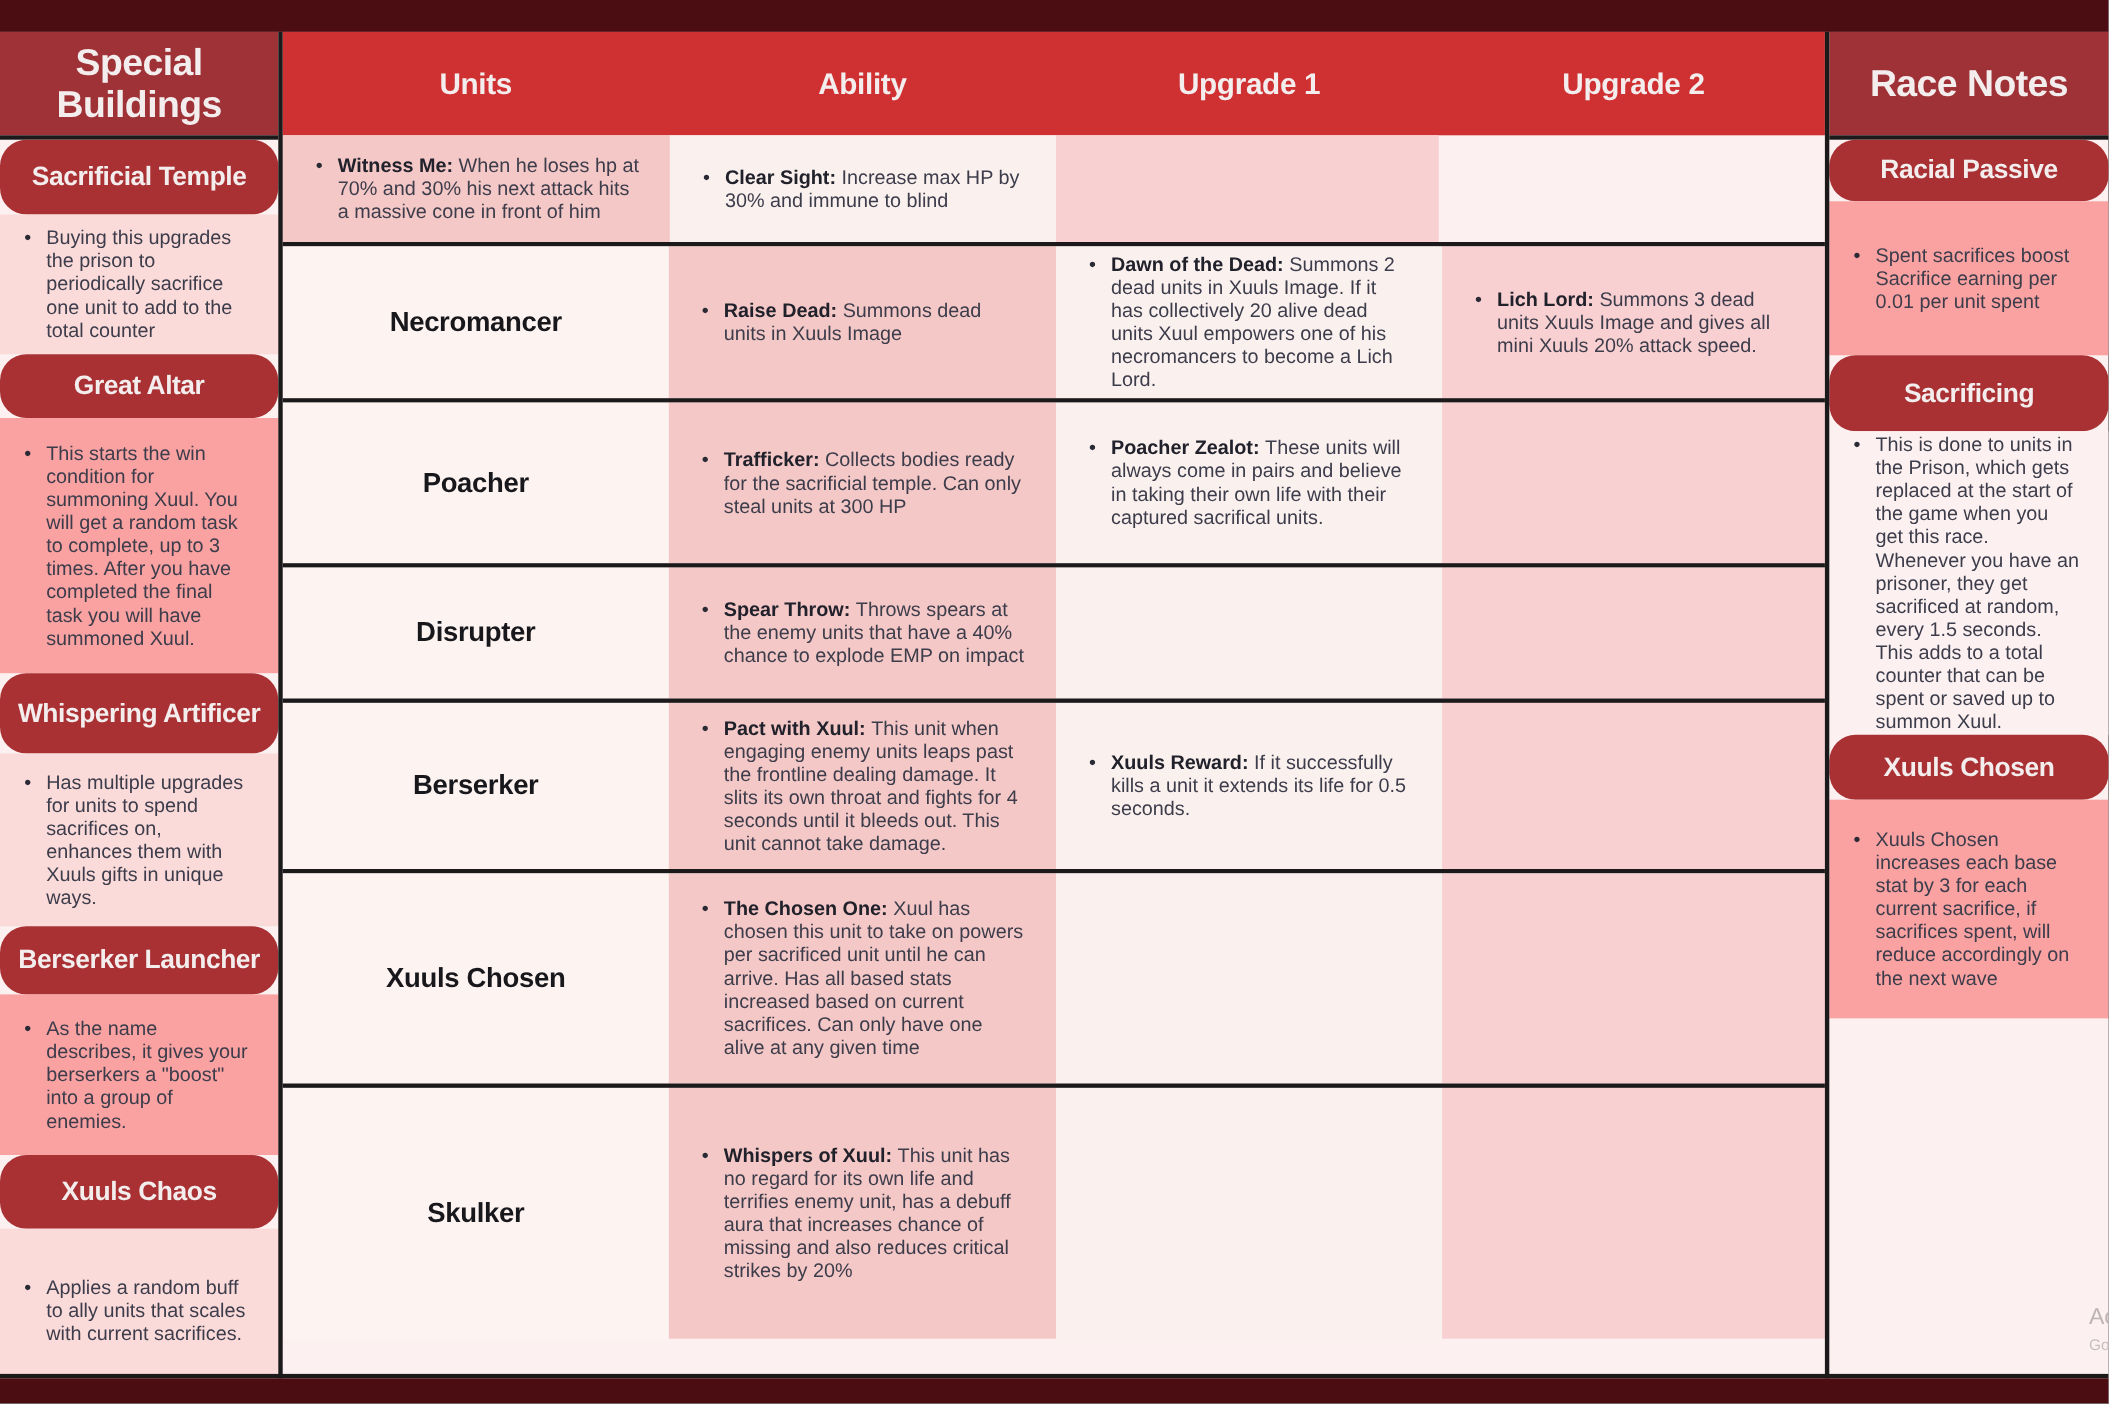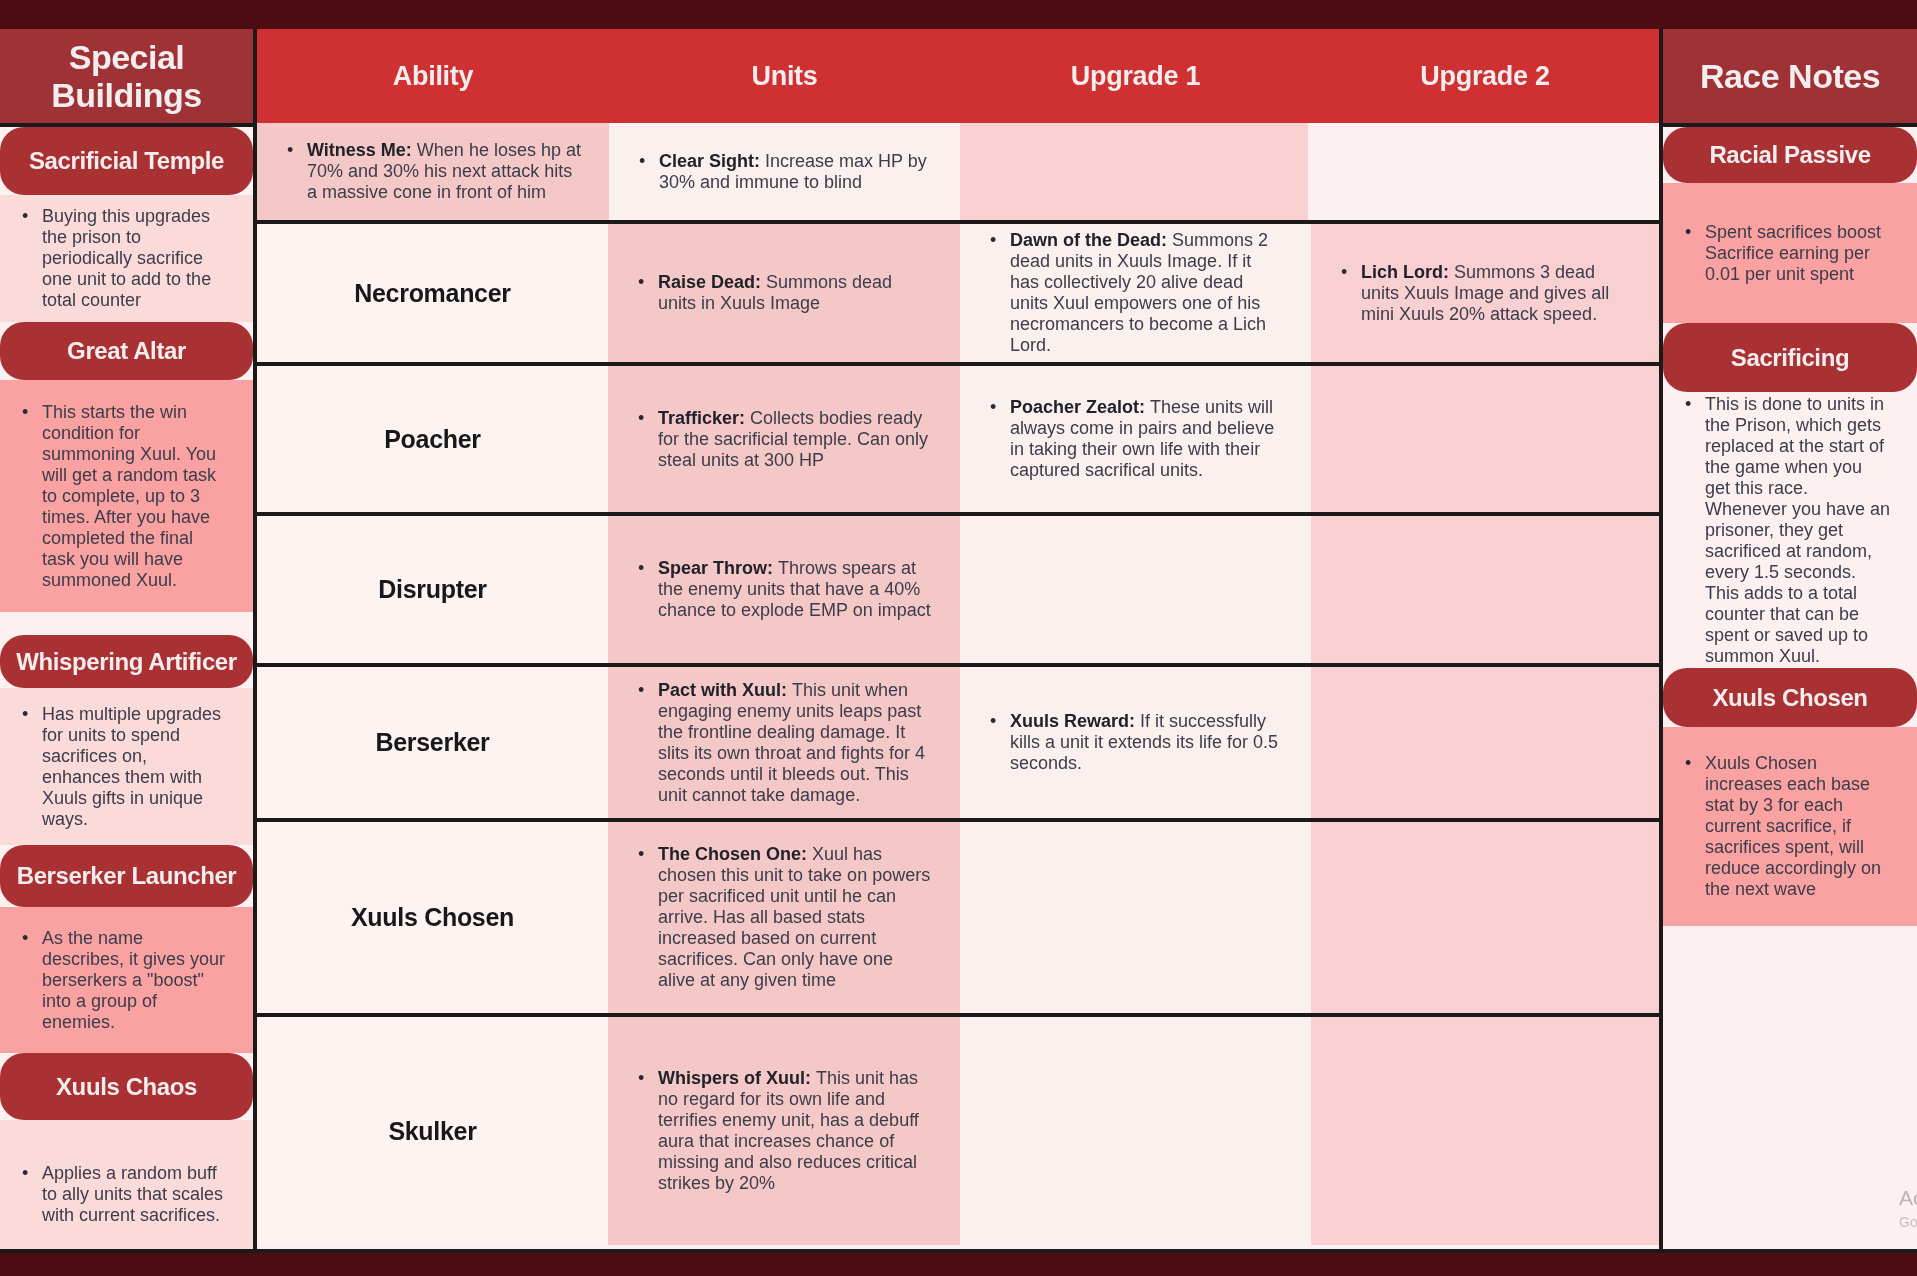--- a/index.html
+++ b/index.html
@@ -87,21 +87,21 @@
         </div>
         <div class="sec-head" style="height: 58px;">
           <span>Great Altar</span>
         </div>
         <div class="sec-body tone-salmon" style="height: 232px;">
           <div class="bullet">
             <span class="dot">•</span>
             <span class="txt">This starts the win condition for summoning Xuul. You will get a random task to complete, up to 3 times. After you have completed the final task you will have summoned Xuul.</span>
           </div>
         </div>
-        <div class="sec-head" style="height: 53px; margin-top: 23px;">
+        <div class="sec-head" style="height: 73px;">
           <span>Whispering Artificer</span>
         </div>
         <div class="sec-body tone-light" style="height: 157px;">
           <div class="bullet">
             <span class="dot">•</span>
             <span class="txt">Has multiple upgrades for units to spend sacrifices on, enhances them with Xuuls gifts in unique ways.</span>
           </div>
         </div>
         <div class="sec-head" style="height: 62px;">
           <span>Berserker Launcher</span>
@@ -119,22 +119,22 @@
           <div class="bullet">
             <span class="dot">•</span>
             <span class="txt">Applies a random buff to ally units that scales with current sacrifices.</span>
           </div>
         </div>
       </div>
   </aside>
 
   <main class="main-table">
     <div class="t-header" id="table-header">
+        <div class="hcell" style="width: 351px;">Units</div>
         <div class="hcell" style="width: 352px;">Ability</div>
-        <div class="hcell" style="width: 351px;">Units</div>
         <div class="hcell" style="width: 351px;">Upgrade 1</div>
         <div class="hcell" style="width: 348px;">Upgrade 2</div>
       </div>
     <div id="table-body" style="display:flex;flex-direction:column;">
         <div class="t-row" style="height: 97px;">
           <div class="cell col-ability" style="width: 352px;">
             <div class="bullet">
               <span class="dot">•</span>
               <span class="txt"><b>Witness Me: </b>When he loses hp at 70% and 30% his next attack hits a massive cone in front of him</span>
             </div>
@@ -184,21 +184,21 @@
           </div>
           <div class="cell col-up1" style="width: 351px;">
             <div class="bullet">
               <span class="dot">•</span>
               <span class="txt"><b>Poacher Zealot: </b>These units will always come in pairs and believe in taking their own life with their captured sacrifical units.</span>
             </div>
           </div>
           <div class="cell col-up2" style="width: 348px;"></div>
         </div>
         <div class="hline"></div>
-        <div class="t-row" style="height: 147px;">
+        <div class="t-row" style="height: 119px;">
           <div class="cell col-units" style="width: 351px;">
             <span class="unit-name">Disrupter</span>
           </div>
           <div class="cell col-ability" style="width: 352px;">
             <div class="bullet">
               <span class="dot">•</span>
               <span class="txt"><b>Spear Throw: </b>Throws spears at the enemy units that have a 40% chance to explode EMP on impact</span>
             </div>
           </div>
           <div class="cell col-up1" style="width: 351px;"></div>

